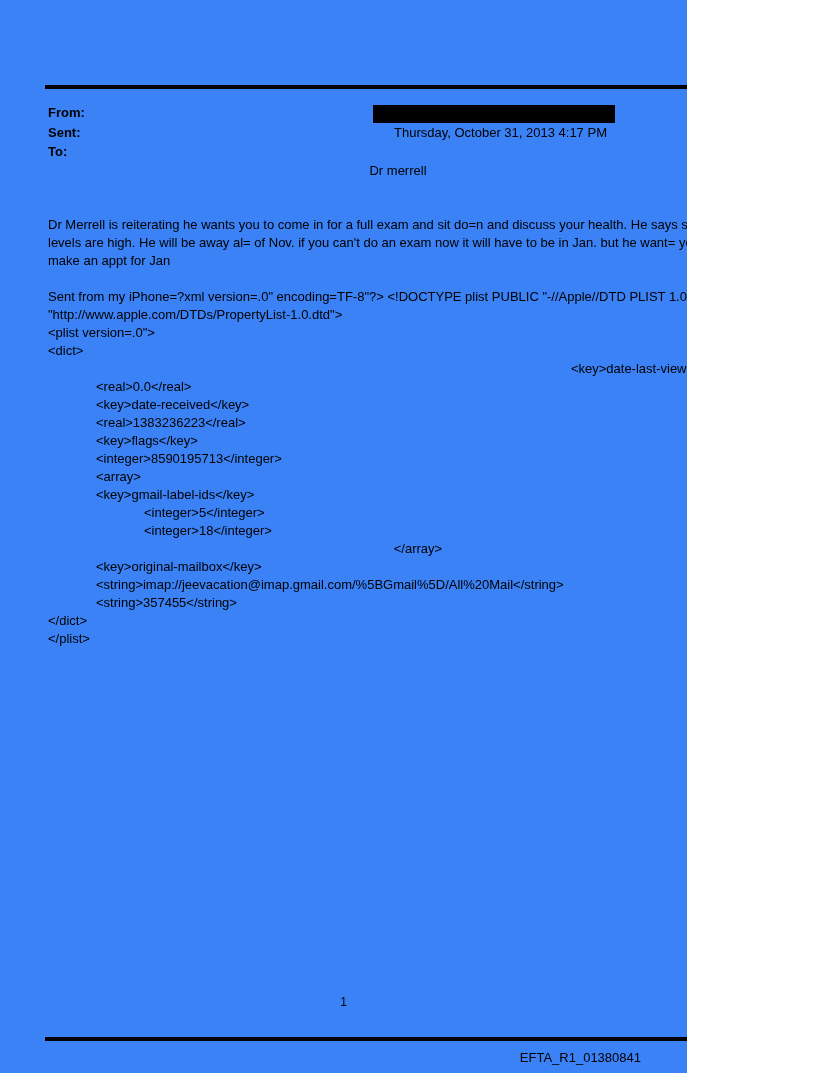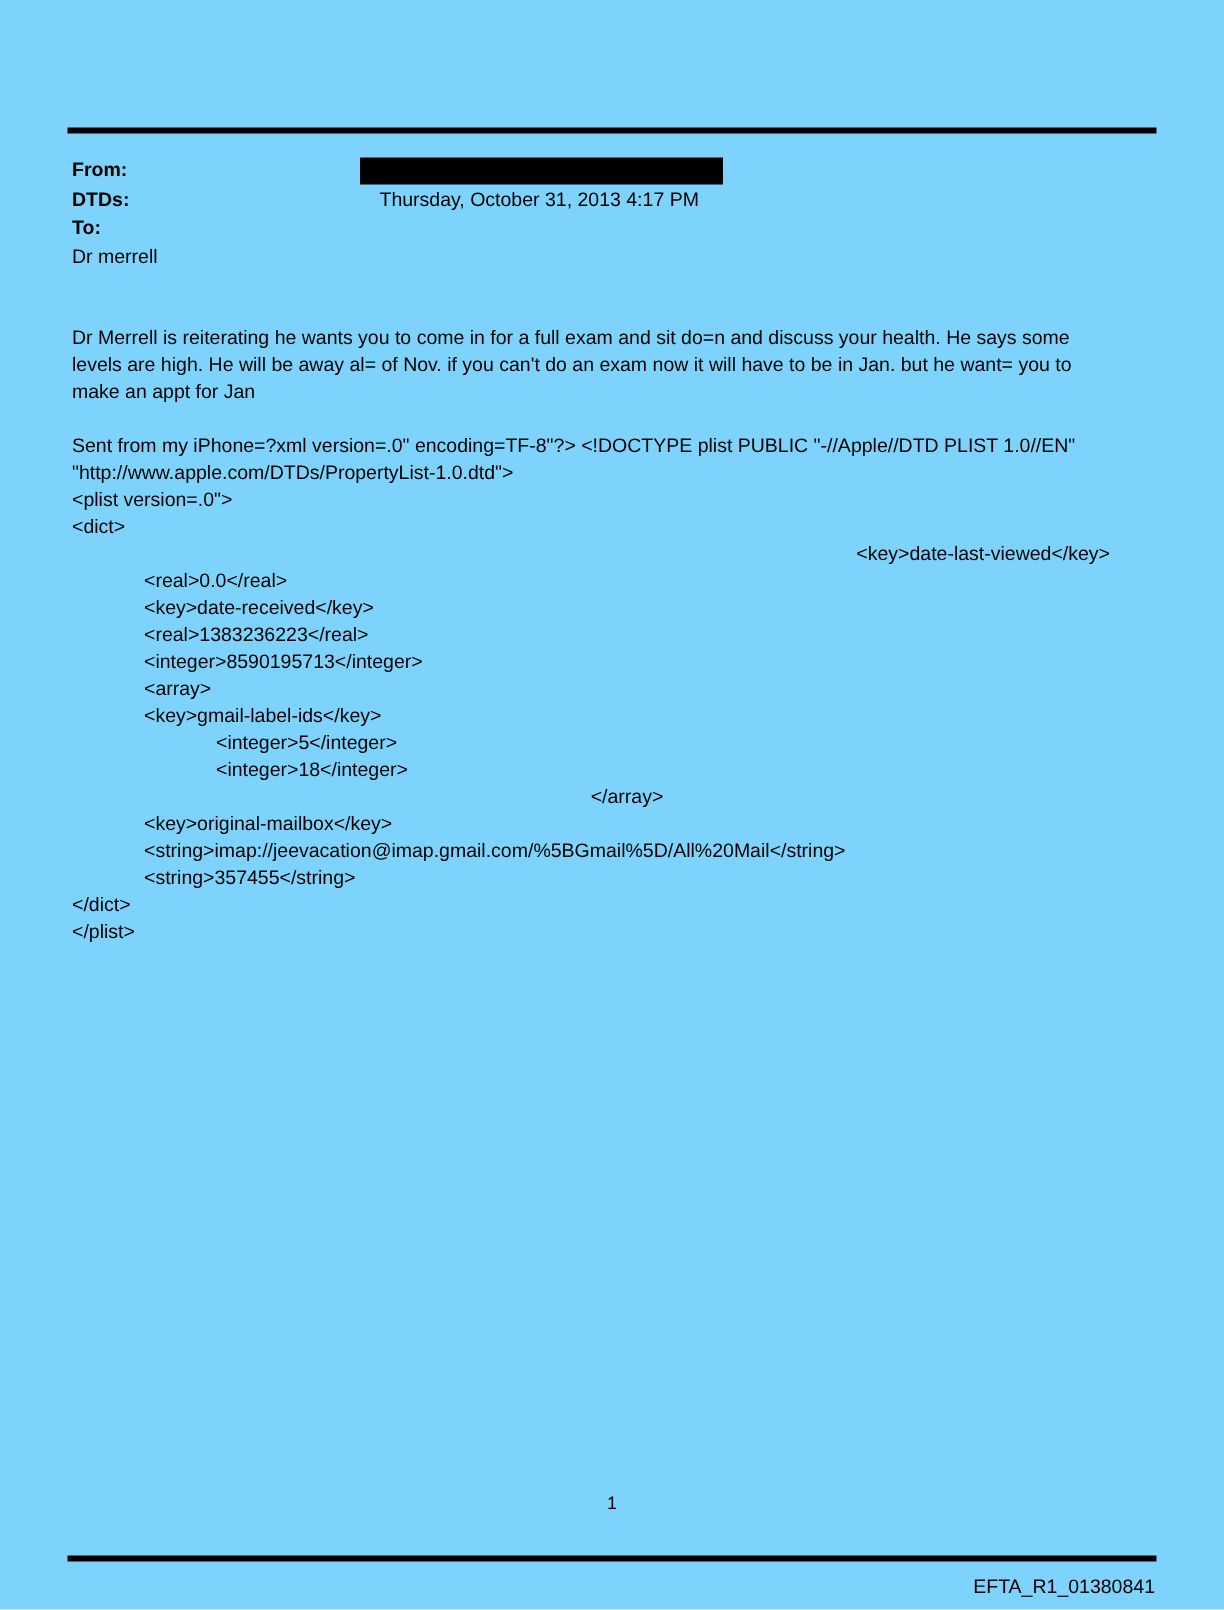--- a/index.html
+++ b/index.html
@@ -1,21 +1,21 @@
 <!DOCTYPE html>
 <html><head>
 <meta charset="utf-8">
 <style>
   * { margin: 0; padding: 0; box-sizing: border-box; }
   html, body { background: #ffffff; }
   .page {
     position: relative;
-    width: 816px;
+    width: 687px;
     height: 1073px;
-    background: #7dd3fc;
+    background: #3b82f6;
     font-family: "Liberation Sans", sans-serif;
     color: #000000;
     overflow: hidden;
     text-decoration: underline;
   }
   .rule {
     position: absolute;
     left: 45px;
     width: 726px;
     height: 4px;
@@ -36,21 +36,21 @@
     align-items: center;
     line-height: 19px;
     min-height: 19px;
   }
   .hlabel {
     display: inline-block;
     width: 205px;
     font-weight: bold;
     flex: 0 0 205px;
   }
-  .hvalue { flex: 1; }
+  .hvalue { flex: 1; text-align: center; }
   .redaction {
     display: inline-block;
     width: 242px;
     height: 18px;
     background: #000000;
     margin-left: -13px;
     vertical-align: middle;
   }
 
   .email-body {
@@ -86,41 +86,42 @@
 <div class="page">
 
   <div class="rule top-rule"></div>
 
   <div class="email-header">
     <div class="hrow">
       <span class="hlabel">From:</span>
       <span class="hvalue"><span class="redaction"></span></span>
     </div>
     <div class="hrow">
-      <span class="hlabel">DTDs:</span>
+      <span class="hlabel">Sent:</span>
       <span class="hvalue">Thursday, October 31, 2013 4:17 PM</span>
     </div>
     <div class="hrow">
       <span class="hlabel">To:</span>
     </div>
     <div class="hrow">
       <span class="hvalue">Dr merrell</span>
     </div>
   </div>
 
   <div class="email-body">
     <p class="para-gap">Dr Merrell is reiterating he wants you to come in for a full exam and sit do=n and discuss your health. He says some levels are high. He will be away al= of Nov. if you can't do an exam now it will have to be in Jan. but he want= you to make an appt for Jan</p>
     <p>Sent from my iPhone=?xml version=.0" encoding=TF-8"?&gt; &lt;!DOCTYPE plist PUBLIC "-//Apple//DTD PLIST 1.0//EN" "http://www.apple.com/DTDs/PropertyList-1.0.dtd"&gt;</p>
     <div id="plist-block">
         <div class="plist-line" style="padding-left: 0px;">&lt;plist version=.0"&gt;</div>
         <div class="plist-line" style="padding-left: 0px;">&lt;dict&gt;</div>
         <div class="plist-line" style="padding-left: 48px; text-align: right;">&lt;key&gt;date-last-viewed&lt;/key&gt;</div>
         <div class="plist-line" style="padding-left: 48px;">&lt;real&gt;0.0&lt;/real&gt;</div>
         <div class="plist-line" style="padding-left: 48px;">&lt;key&gt;date-received&lt;/key&gt;</div>
         <div class="plist-line" style="padding-left: 48px;">&lt;real&gt;1383236223&lt;/real&gt;</div>
+        <div class="plist-line" style="padding-left: 48px;">&lt;key&gt;flags&lt;/key&gt;</div>
         <div class="plist-line" style="padding-left: 48px;">&lt;integer&gt;8590195713&lt;/integer&gt;</div>
         <div class="plist-line" style="padding-left: 48px;">&lt;array&gt;</div>
         <div class="plist-line" style="padding-left: 48px;">&lt;key&gt;gmail-label-ids&lt;/key&gt;</div>
         <div class="plist-line" style="padding-left: 96px;">&lt;integer&gt;5&lt;/integer&gt;</div>
         <div class="plist-line" style="padding-left: 96px;">&lt;integer&gt;18&lt;/integer&gt;</div>
         <div class="plist-line" style="padding-left: 48px; text-align: center;">&lt;/array&gt;</div>
         <div class="plist-line" style="padding-left: 48px;">&lt;key&gt;original-mailbox&lt;/key&gt;</div>
         <div class="plist-line" style="padding-left: 48px;">&lt;string&gt;imap://jeevacation@imap.gmail.com/%5BGmail%5D/All%20Mail&lt;/string&gt;</div>
         <div class="plist-line" style="padding-left: 48px;">&lt;string&gt;357455&lt;/string&gt;</div>
         <div class="plist-line" style="padding-left: 0px;">&lt;/dict&gt;</div>

